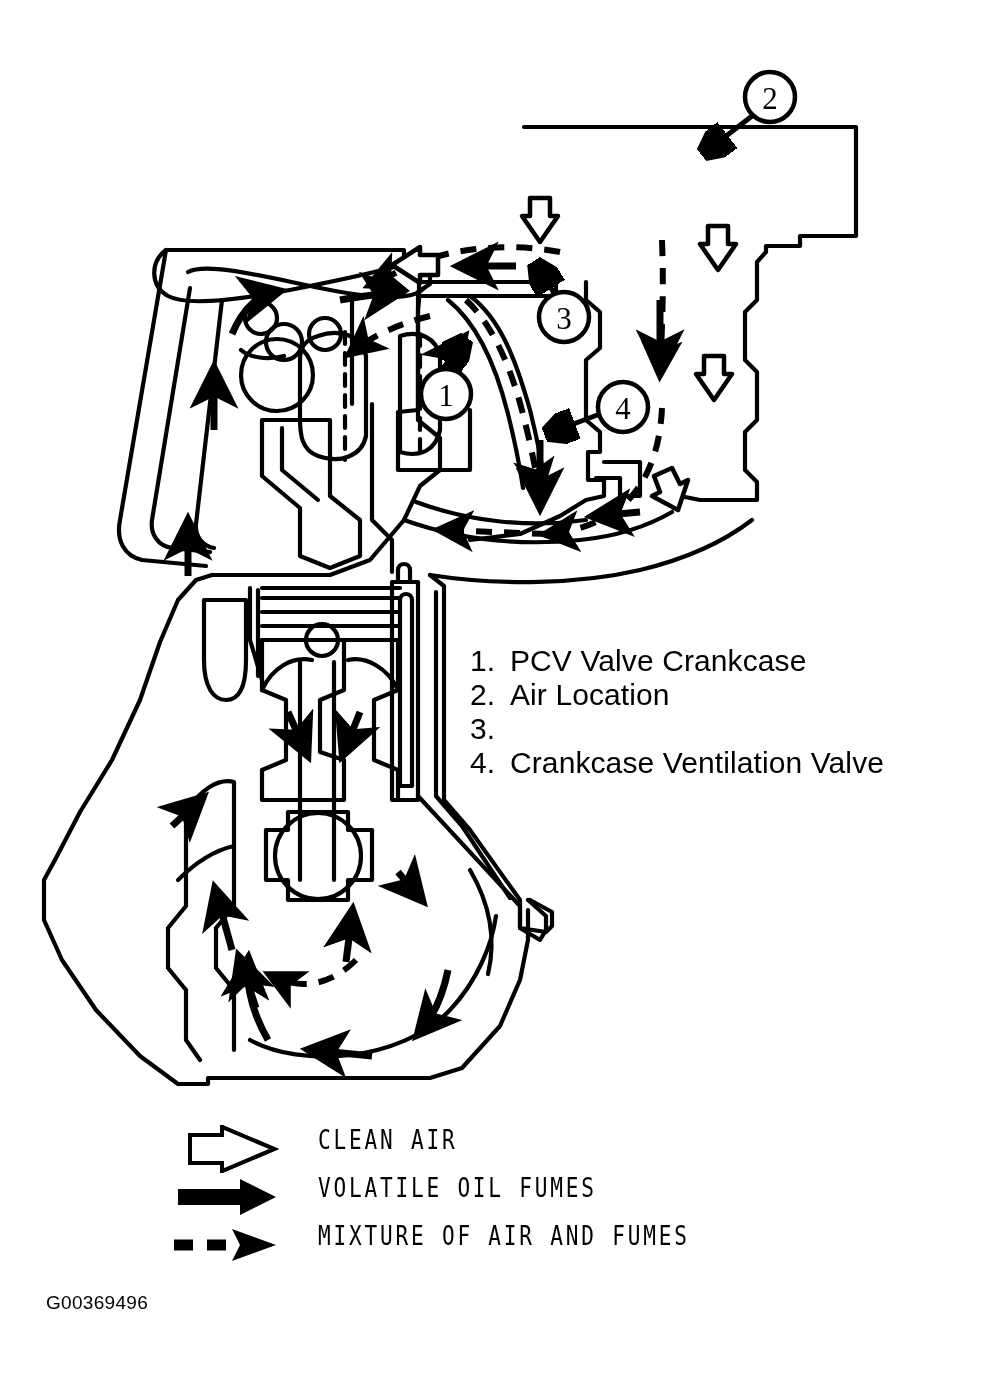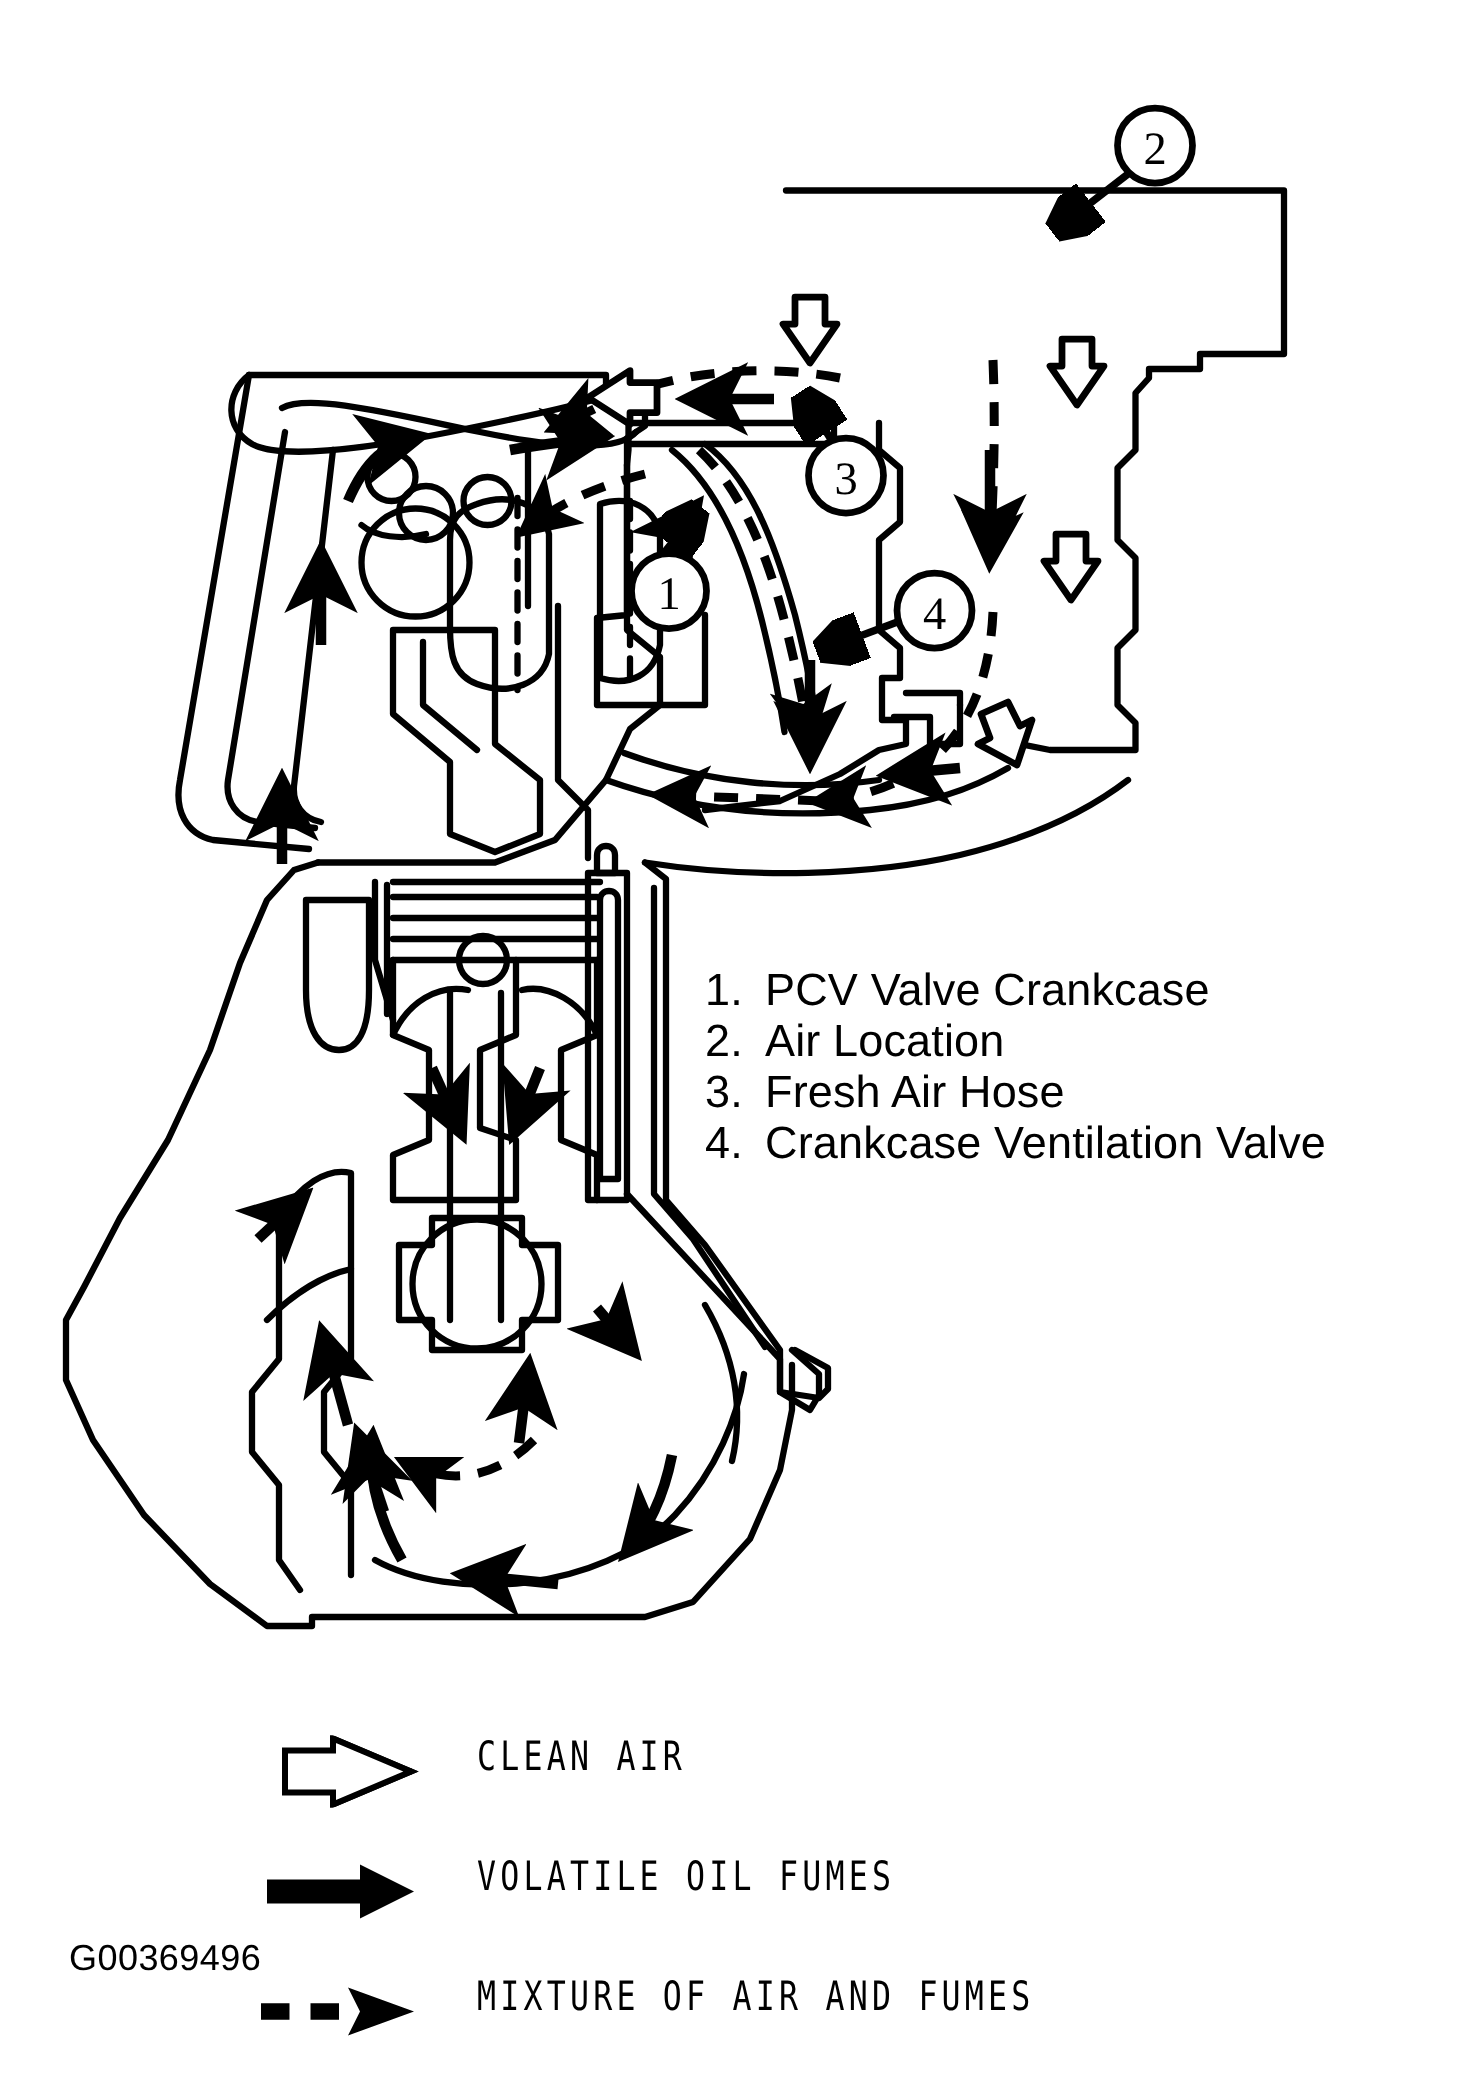--- a/index.html
+++ b/index.html
@@ -8,28 +8,28 @@
   #stage{position:absolute;left:0;top:0;width:989px;height:1390px;}
   svg.layer{position:absolute;left:0;top:0;width:989px;height:1390px;}
 
   .callout-list{position:absolute;left:470px;top:644px;width:500px;}
   .callout-list .row{display:flex;align-items:baseline;font-size:30px;
       line-height:34px;letter-spacing:0.1px;white-space:nowrap;}
   .callout-list .num{width:40px;flex:0 0 40px;}
   .callout-list .txt{flex:0 0 auto;}
 
   .legend{position:absolute;left:0px;top:1125px;width:989px;}
-  .legend .lrow{position:relative;height:48px;margin-top:32px;}
+  .legend .lrow{position:relative;height:48px;}
   .legend .ltext{position:absolute;left:318px;top:0;font-size:27px;
       line-height:30px;letter-spacing:3.6px;
       font-family:"DejaVu Sans Mono",monospace;
       transform:scaleX(0.78);transform-origin:left top;white-space:nowrap;}
   .legend .lglyph{position:absolute;left:0;top:0;width:310px;height:48px;}
 
-  .imgcode{position:absolute;left:46px;top:1292px;font-size:24px;
+  .imgcode{position:absolute;left:46px;top:1292px;font-size:19px;
       letter-spacing:0.3px;}
 </style>
 </head>
 <body>
 
 <div id="stage">
 
   <svg class="layer" viewBox="0 0 989 1390">
     <g fill="none" stroke="#000" stroke-width="4.2" stroke-linejoin="round" stroke-linecap="round">
 
@@ -225,21 +225,20 @@
     <div class="row">
       <span class="num">1.</span>
       <span class="txt">PCV Valve Crankcase</span>
     </div>
     <div class="row">
       <span class="num">2.</span>
       <span class="txt">Air Location</span>
     </div>
     <div class="row">
       <span class="num">3.</span>
-      <span class="txt">Fresh Air Hose</span>
     </div>
     <div class="row">
       <span class="num">4.</span>
       <span class="txt">Crankcase Ventilation Valve</span>
     </div>
   </div>
 
   <div class="legend">
 
     <div class="lrow">

